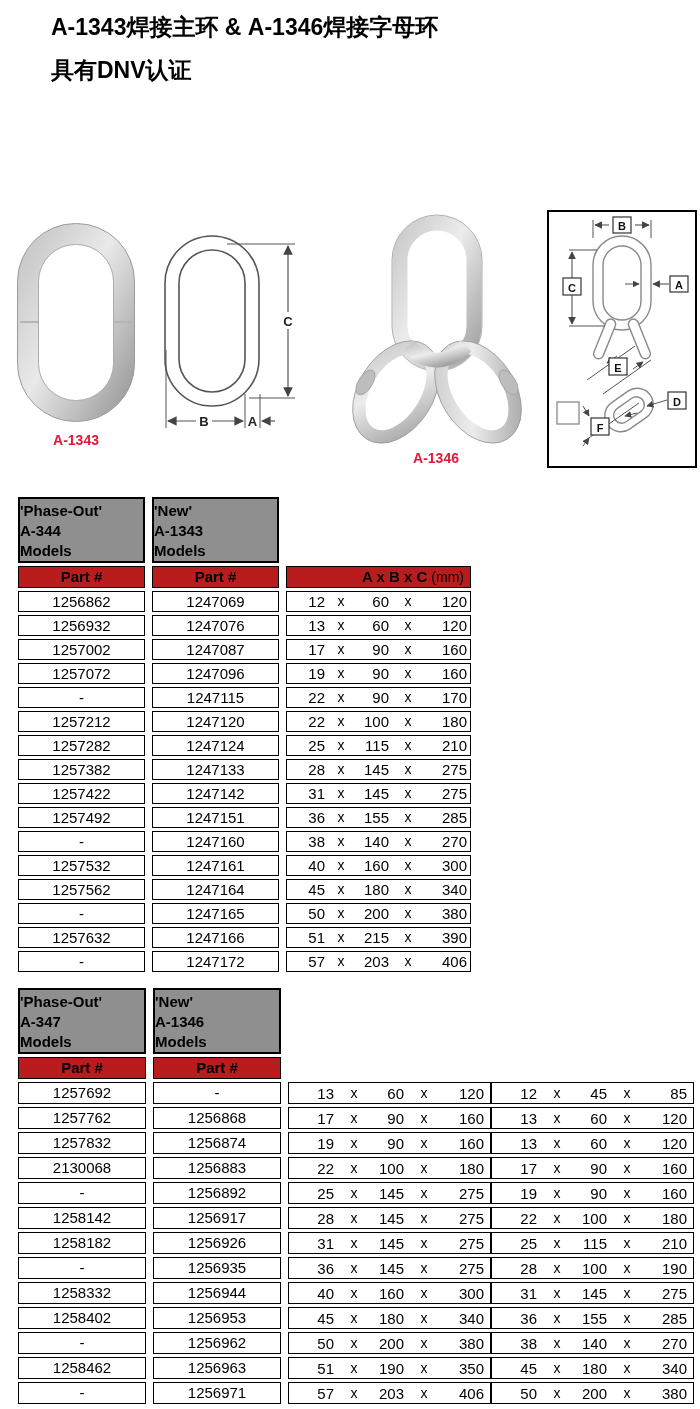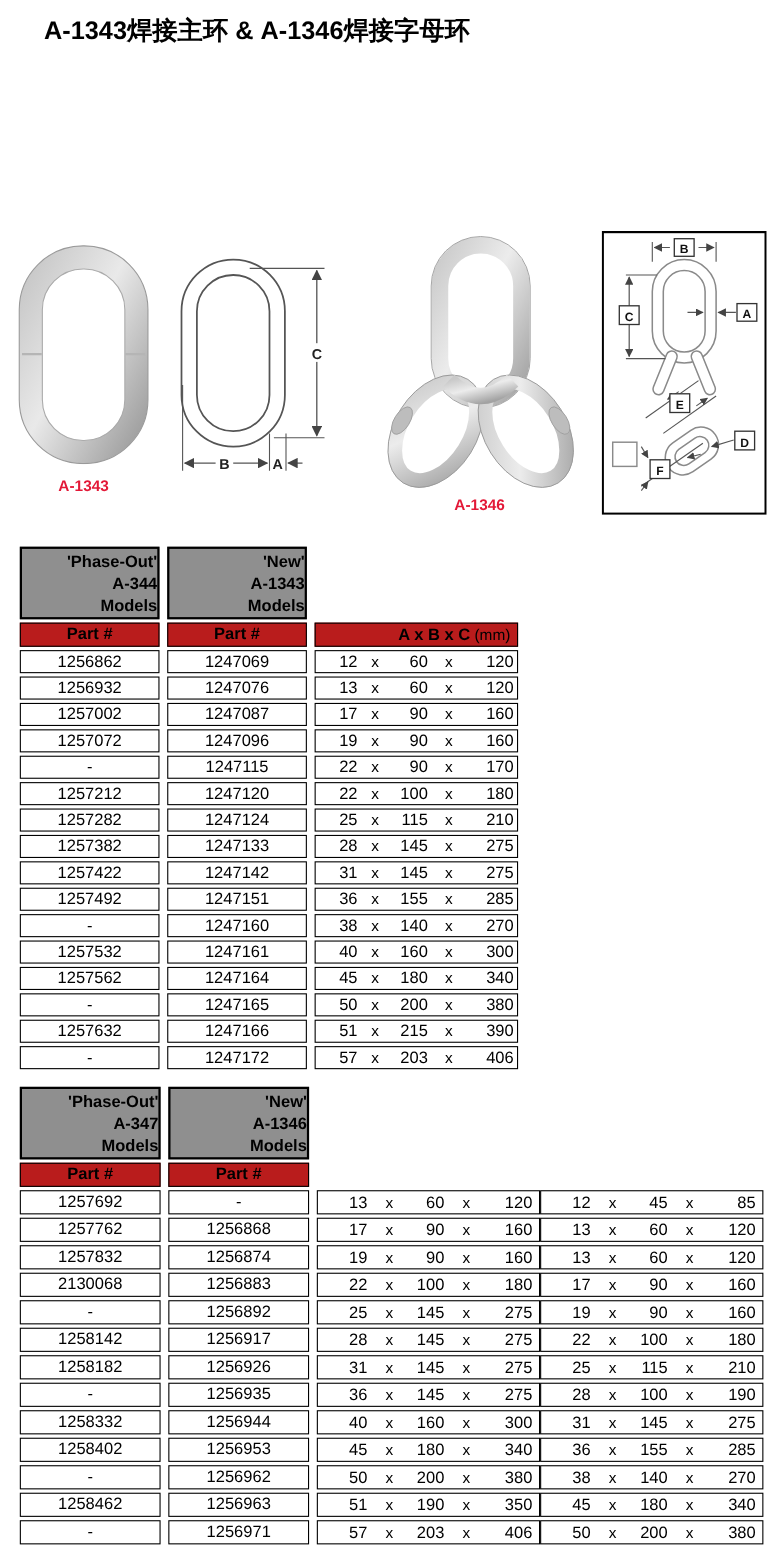--- a/index.html
+++ b/index.html
@@ -1,33 +1,33 @@
 <!DOCTYPE html>
 <html><head>
 <meta charset="utf-8">
 <style>
   html,body{margin:0;padding:0;background:#ffffff;}
   body{
     width:700px;height:1409px;position:relative;overflow:hidden;
     font-family:"Liberation Sans","DejaVu Sans",sans-serif;color:#000;
   }
   
-  .head-block{position:absolute;left:40px;top:14px;}
+  .head-block{position:absolute;left:51px;top:14px;}
   .head-line{font-size:23px;font-weight:bold;line-height:27px;margin-bottom:16px;white-space:nowrap;}
   
   .fig{position:absolute;}
   .fig-label{font-size:14px;font-weight:bold;text-align:center;}
   
   .cat-table{position:absolute;left:18px;}
   #table1{top:497px;}
   #table2{top:988px;}
   .trow{display:flex;align-items:stretch;}
   .thead-row .hbox{
     background:#8f8f8f;border:2px solid #000;box-sizing:border-box;
-    height:66px;text-align:right;font-weight:bold;font-size:15px;line-height:20px;
+    height:66px;text-align:left;font-weight:bold;font-size:15px;line-height:20px;
     padding-top:2px;
   }
   .hbox div{white-space:nowrap;}
   .subhead-row{margin-top:3px;}
   .shbox{
     background:#b91c1c;border:1px solid #000;box-sizing:border-box;height:22px;
     font-weight:bold;font-size:15px;line-height:20px;text-align:center;
   }
   .data-row{margin-top:3px;}
   .cell{
@@ -51,20 +51,21 @@
   #table2 .specgrid{grid-template-columns:45px 40px 30px 40px 40px;padding-right:6px;}
   .specgrid .num{text-align:right;}
   .specgrid .sep{text-align:center;font-size:14px;}
   svg text{font-family:"Liberation Sans","DejaVu Sans",sans-serif;}
 </style>
 </head>
 <body>
 
 <div class="head-block">
   <div class="head-line">A-1343焊接主环 &amp; A-1346焊接字母环</div>
+  <div class="head-line">具有DNV认证</div>
 </div>
 
 <div class="fig" style="left:12px;top:222px;width:128px;">
   <svg width="128" height="200" viewBox="0 0 128 200">
     <defs>
       <linearGradient id="mg1" x1="0" y1="0" x2="1" y2="1">
         <stop offset="0" stop-color="#c6c6c6"></stop>
         <stop offset="0.45" stop-color="#e9e9e9"></stop>
         <stop offset="1" stop-color="#9c9c9c"></stop>
       </linearGradient>

